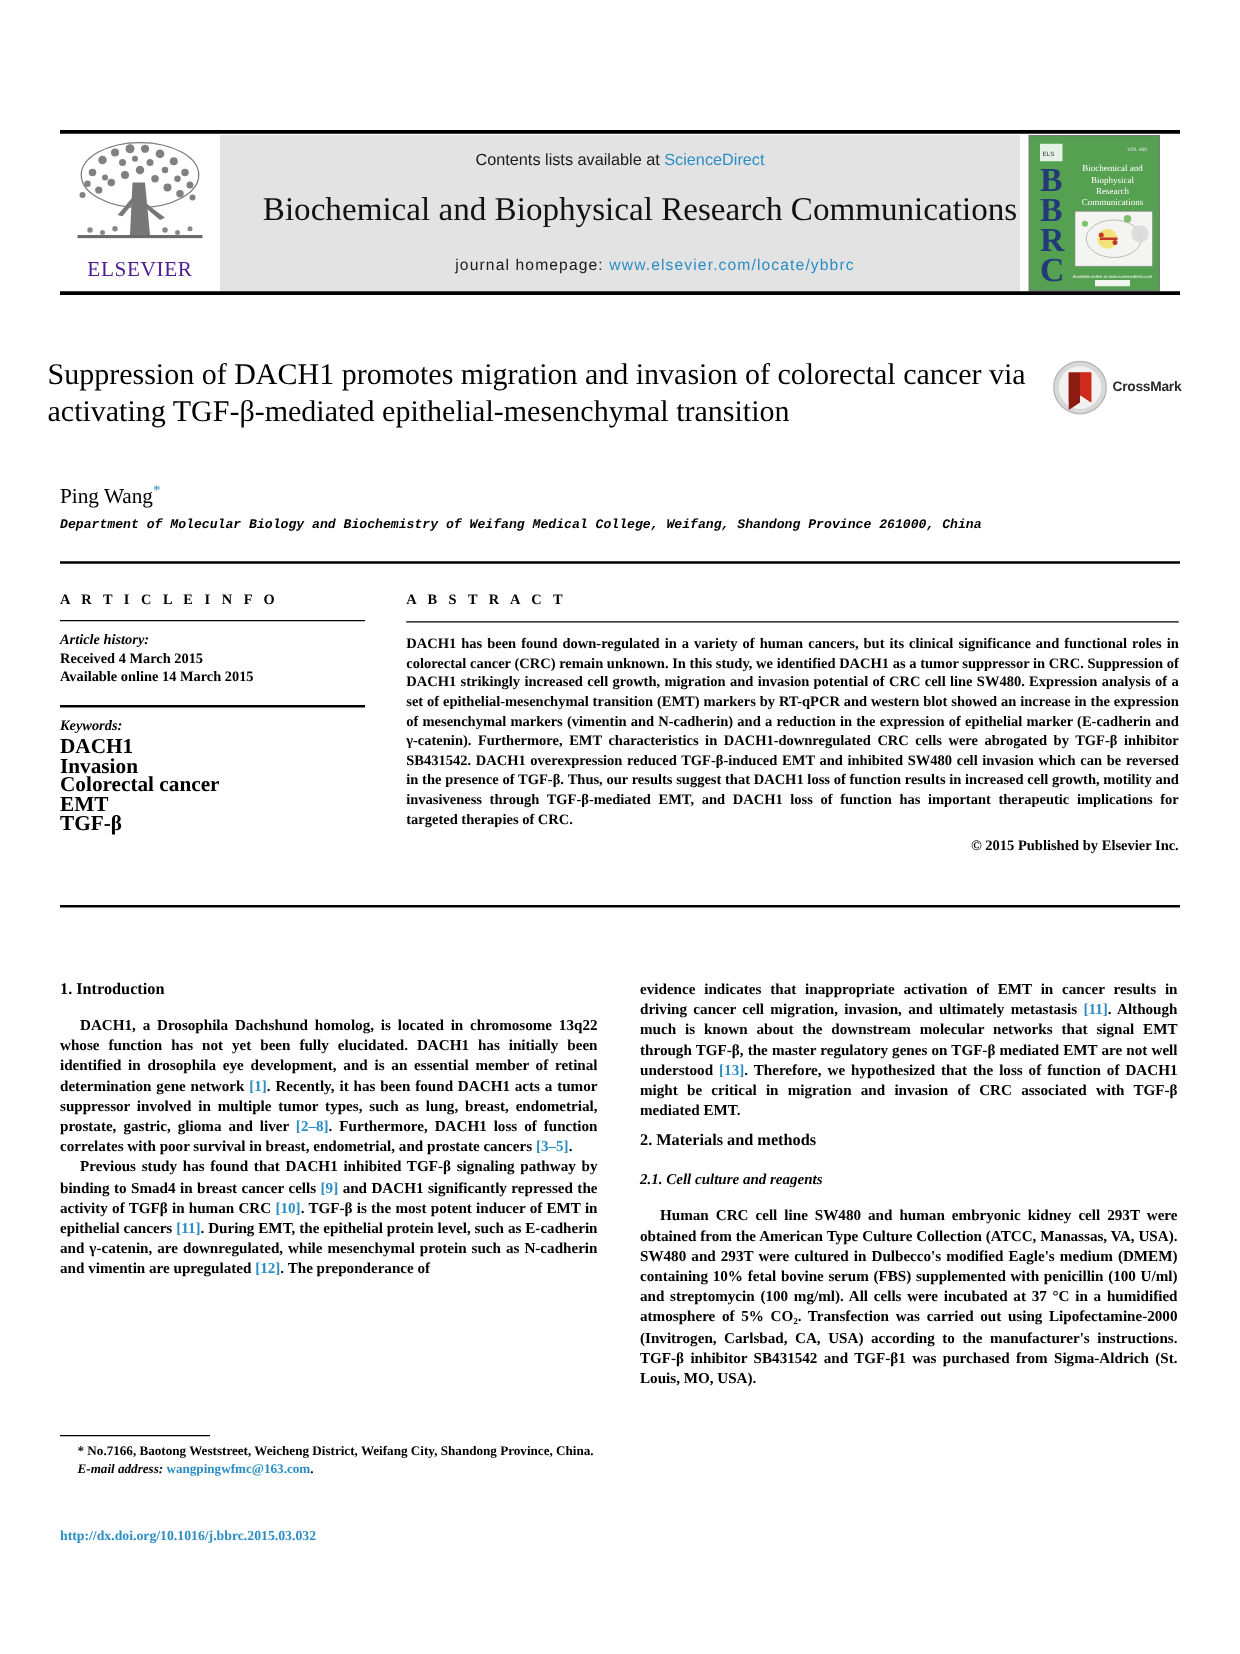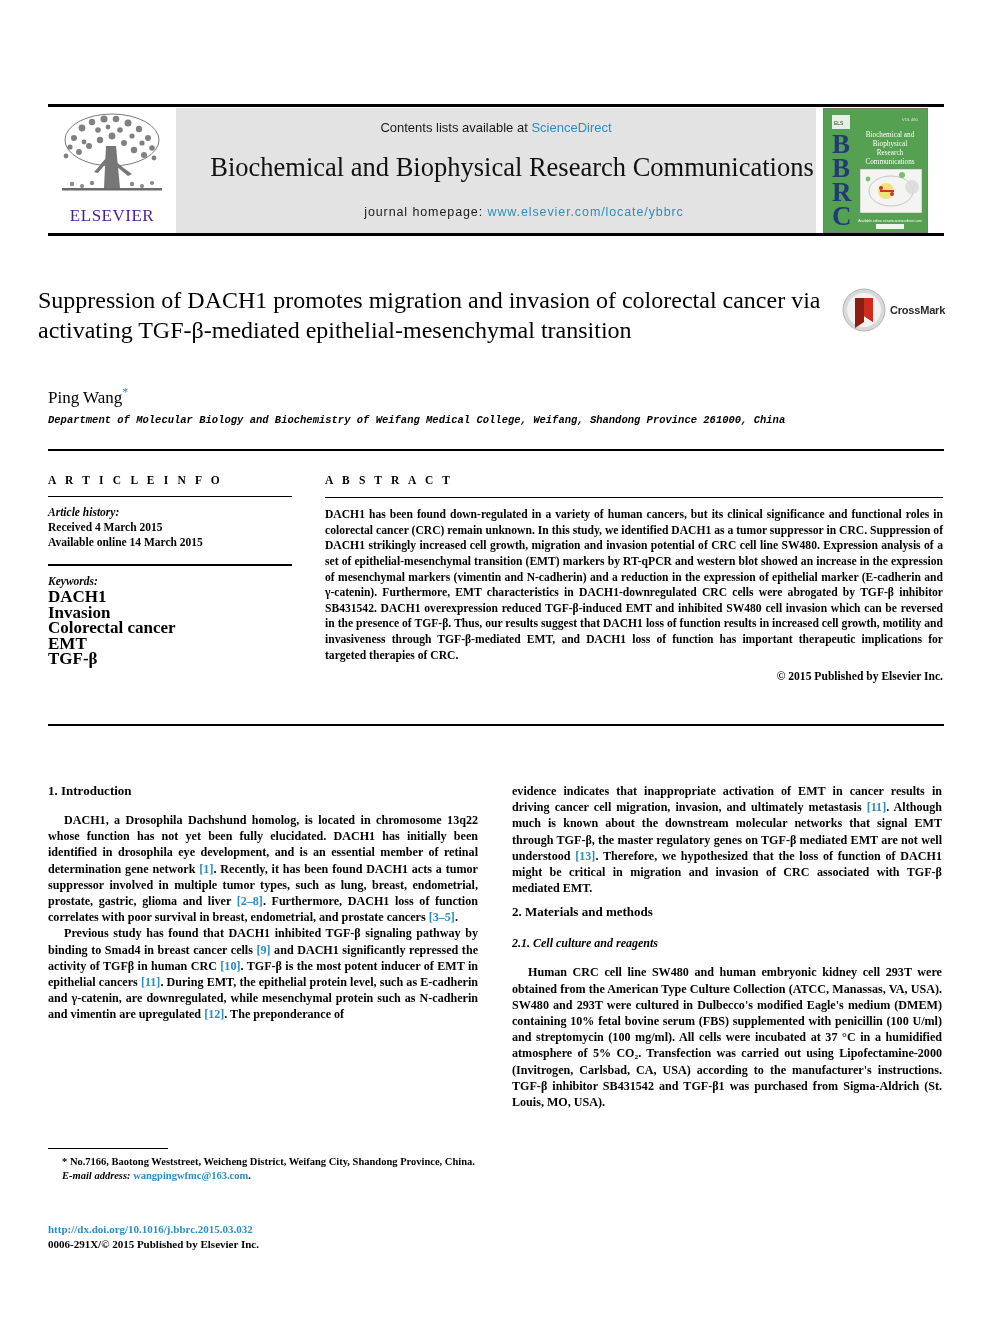--- a/index.html
+++ b/index.html
@@ -494,16 +494,15 @@
   </div>
 
   <div class="footnote-rule"></div>
   <div class="footnote">
     <span class="footnote-indent"><span>*</span><span> No.7166, Baotong Weststreet, Weicheng District, Weifang City, Shandong Province, China.</span></span>
     <span class="footnote-indent"><span class="email-label">E-mail address: </span><span class="email-link">wangpingwfmc@163.com</span><span>.</span></span>
   </div>
 
   <div class="doi-block">
     <div class="doi-link">http://dx.doi.org/10.1016/j.bbrc.2015.03.032</div>
-    <div>0006-291X/© 2015 Published by Elsevier Inc.</div>
   </div>
 
 </div>
 
 </body></html>

